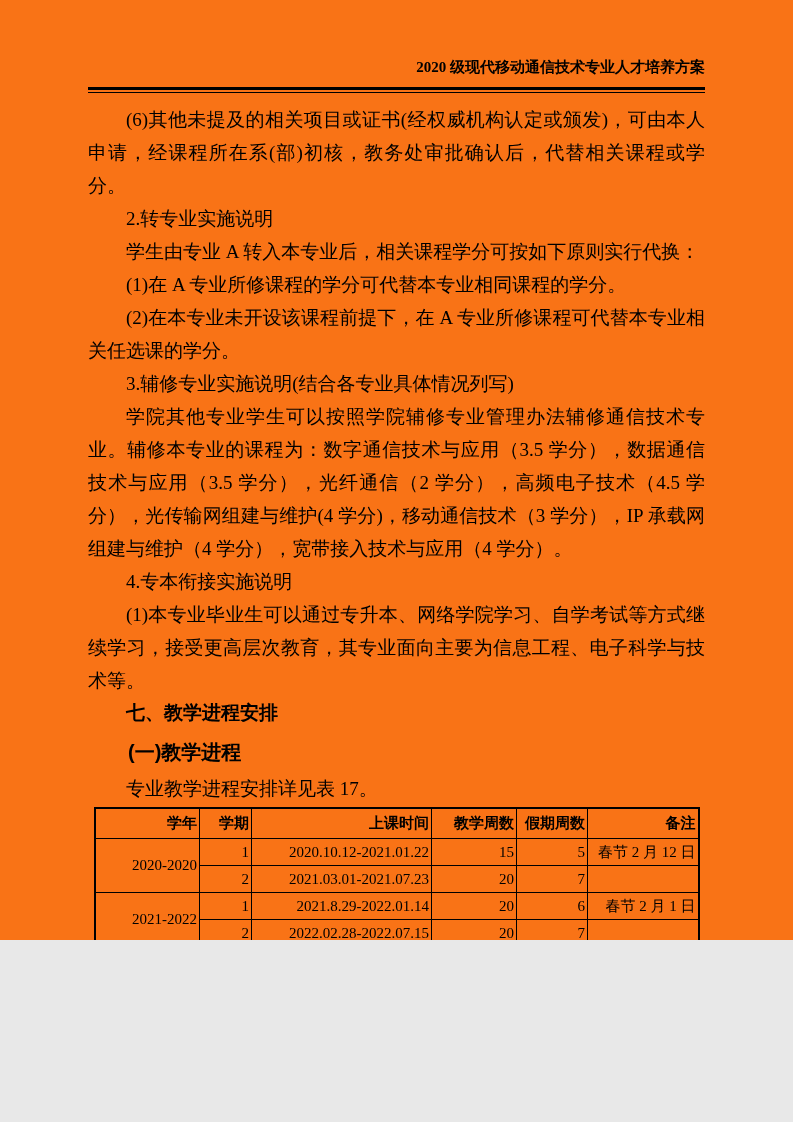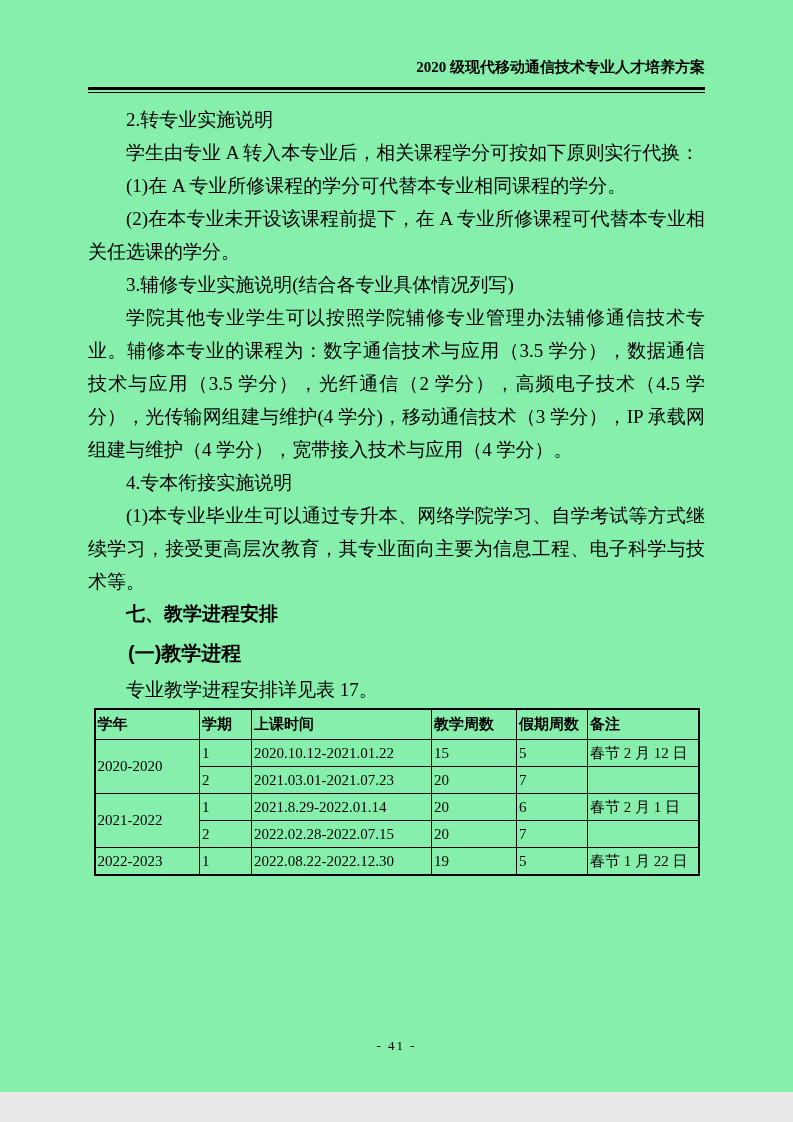--- a/index.html
+++ b/index.html
@@ -1,21 +1,21 @@
 <!DOCTYPE html>
 <html><head>
 <meta charset="utf-8">
 <style>
   html, body { margin: 0; padding: 0; background: #e8e8e8; }
   .page {
     position: relative;
     width: 793px;
-    height: 1092px;
+    height: 940px;
     margin: 0 auto;
-    background: #86efac;
+    background: #f97316;
     color: #000000;
     font-family: "Liberation Serif", "DejaVu Serif", serif;
     overflow: hidden;
   }
   .header-title {
     position: absolute;
     top: 57px;
     left: 88px;
     right: 88px;
     text-align: right;
@@ -72,21 +72,21 @@
   }
   table.schedule {
     border-collapse: collapse;
     table-layout: fixed;
     width: 604px;
     margin: 2px auto 0 auto;
     border: 2px solid #000;
   }
   table.schedule th, table.schedule td {
     border: 1px solid #000;
-    text-align: left;
+    text-align: right;
     vertical-align: middle;
     padding: 0 2px;
     overflow: hidden;
     white-space: nowrap;
   }
   table.schedule th {
     font-family: "Liberation Sans", "DejaVu Sans", sans-serif;
     font-weight: bold;
     font-size: 15px;
     height: 29px;
@@ -111,20 +111,21 @@
 
 <div class="page">
 
   <div class="header-title">2020 级现代移动通信技术专业人才培养方案</div>
   <div class="header-rule">
     <div class="rule-thick"></div>
     <div class="rule-thin"></div>
   </div>
 
   <div class="content">
+    <p class="body">(6)其他未提及的相关项目或证书(经权威机构认定或颁发)，可由本人申请，经课程所在系(部)初核，教务处审批确认后，代替相关课程或学分。</p>
     <p class="body">2.转专业实施说明</p>
     <p class="body">学生由专业 A 转入本专业后，相关课程学分可按如下原则实行代换：</p>
     <p class="body">(1)在 A 专业所修课程的学分可代替本专业相同课程的学分。</p>
     <p class="body">(2)在本专业未开设该课程前提下，在 A 专业所修课程可代替本专业相关任选课的学分。</p>
     <p class="body">3.辅修专业实施说明(结合各专业具体情况列写)</p>
     <p class="body">学院其他专业学生可以按照学院辅修专业管理办法辅修通信技术专业。辅修本专业的课程为：数字通信技术与应用（3.5 学分），数据通信技术与应用（3.5 学分），光纤通信（2 学分），高频电子技术（4.5 学分），光传输网组建与维护(4 学分)，移动通信技术（3 学分），IP 承载网组建与维护（4 学分），宽带接入技术与应用（4 学分）。</p>
     <p class="body">4.专本衔接实施说明</p>
     <p class="body">(1)本专业毕业生可以通过专升本、网络学院学习、自学考试等方式继续学习，接受更高层次教育，其专业面向主要为信息工程、电子科学与技术等。</p>
 
     <h2 class="section">七、教学进程安排</h2>

